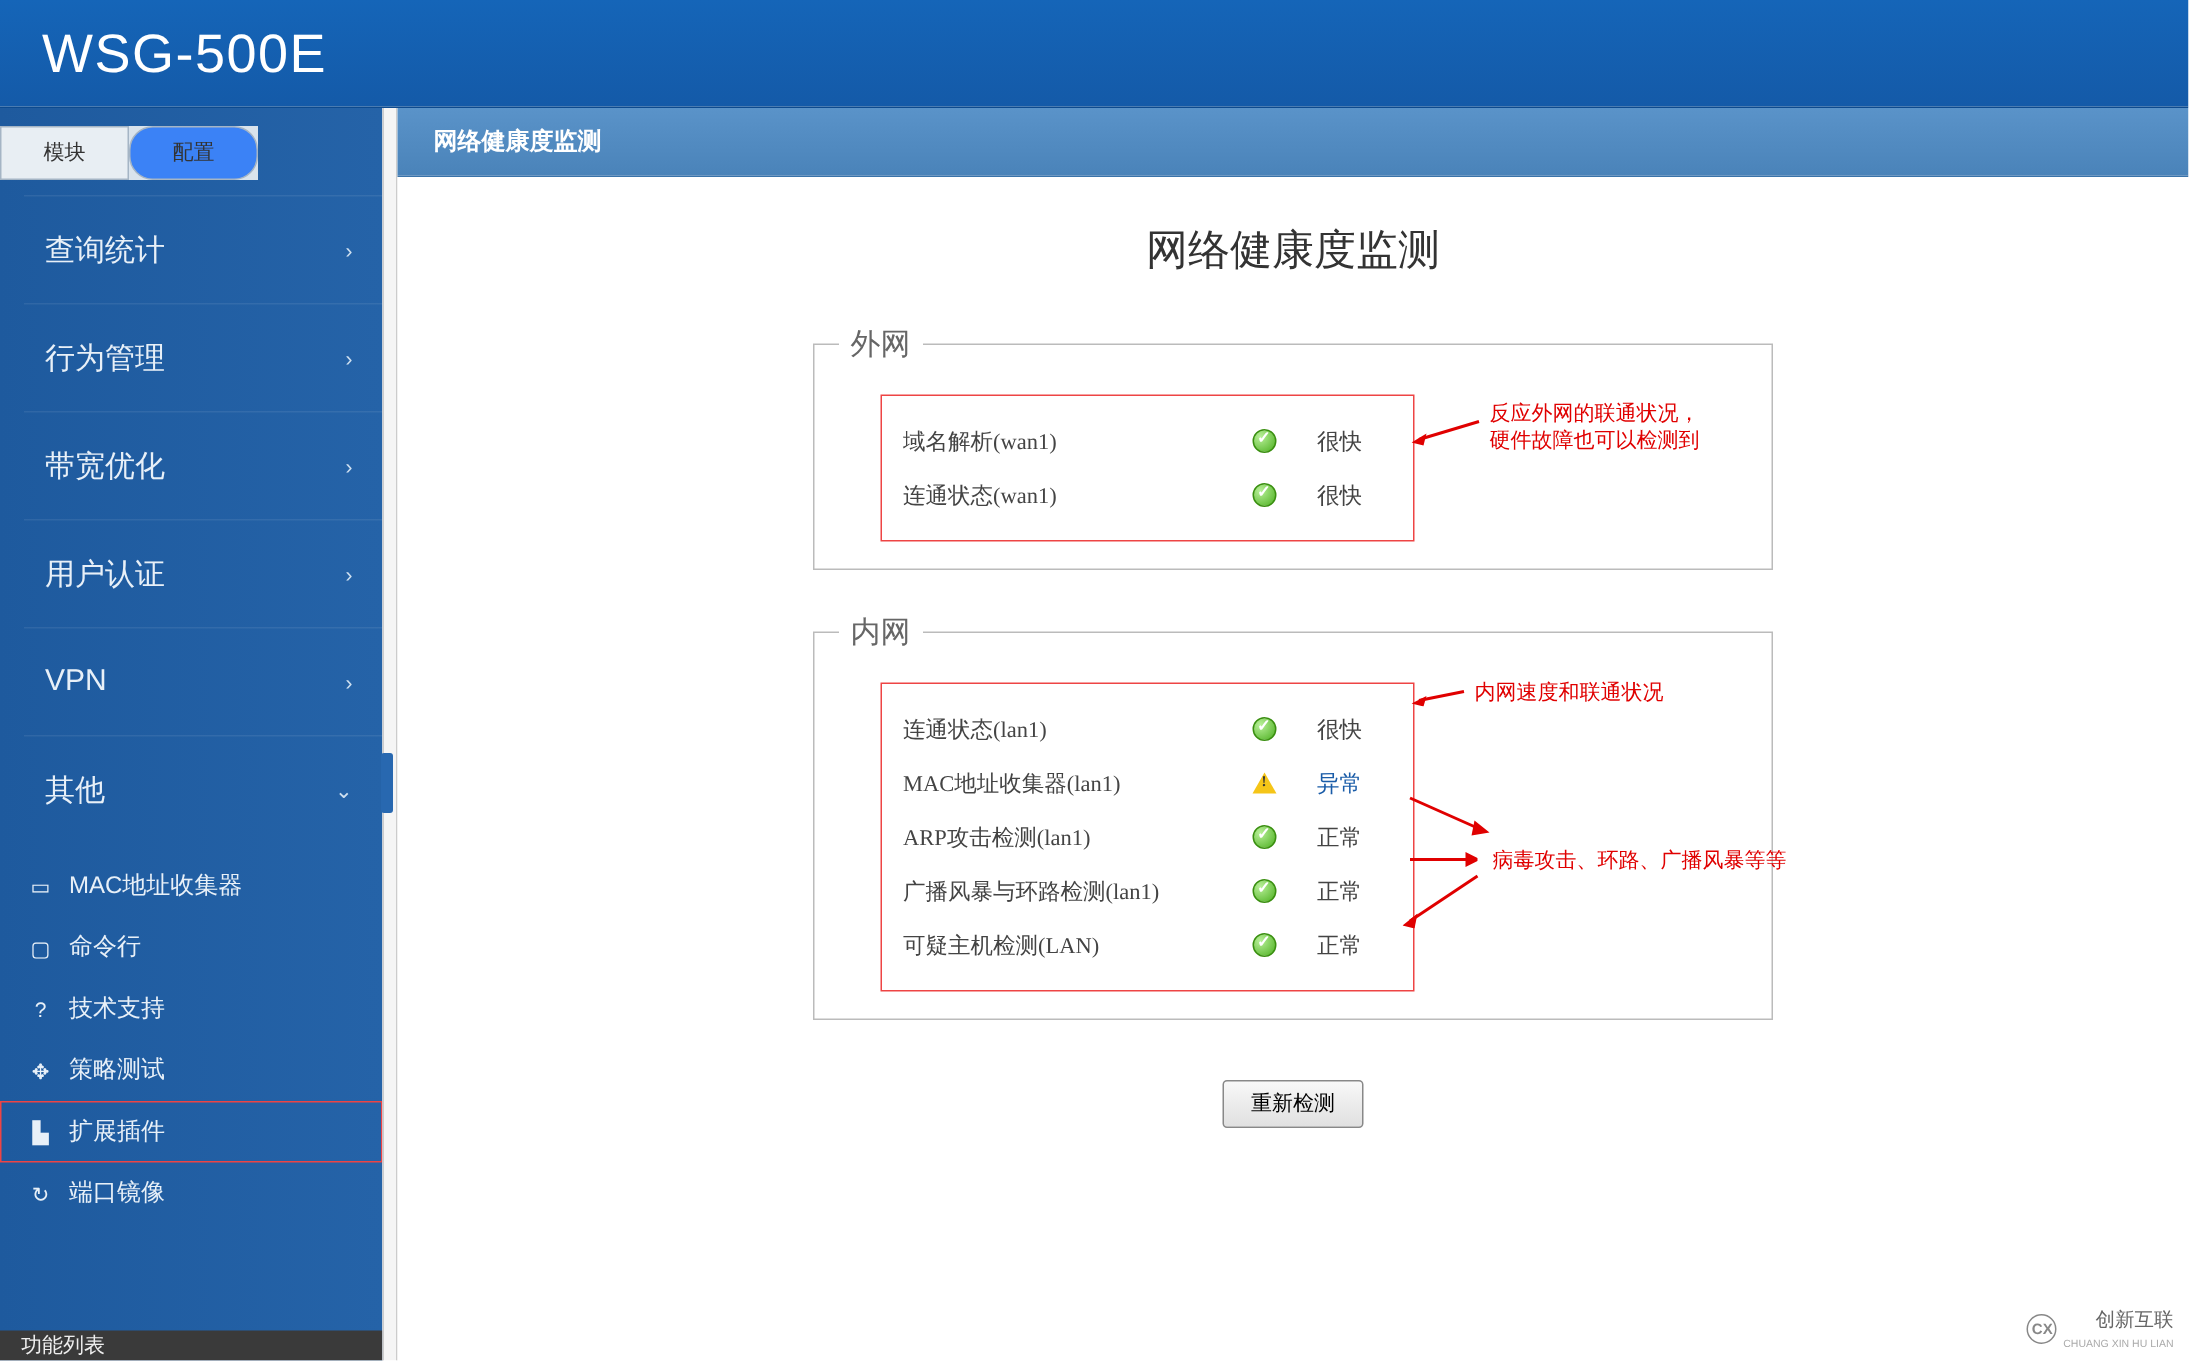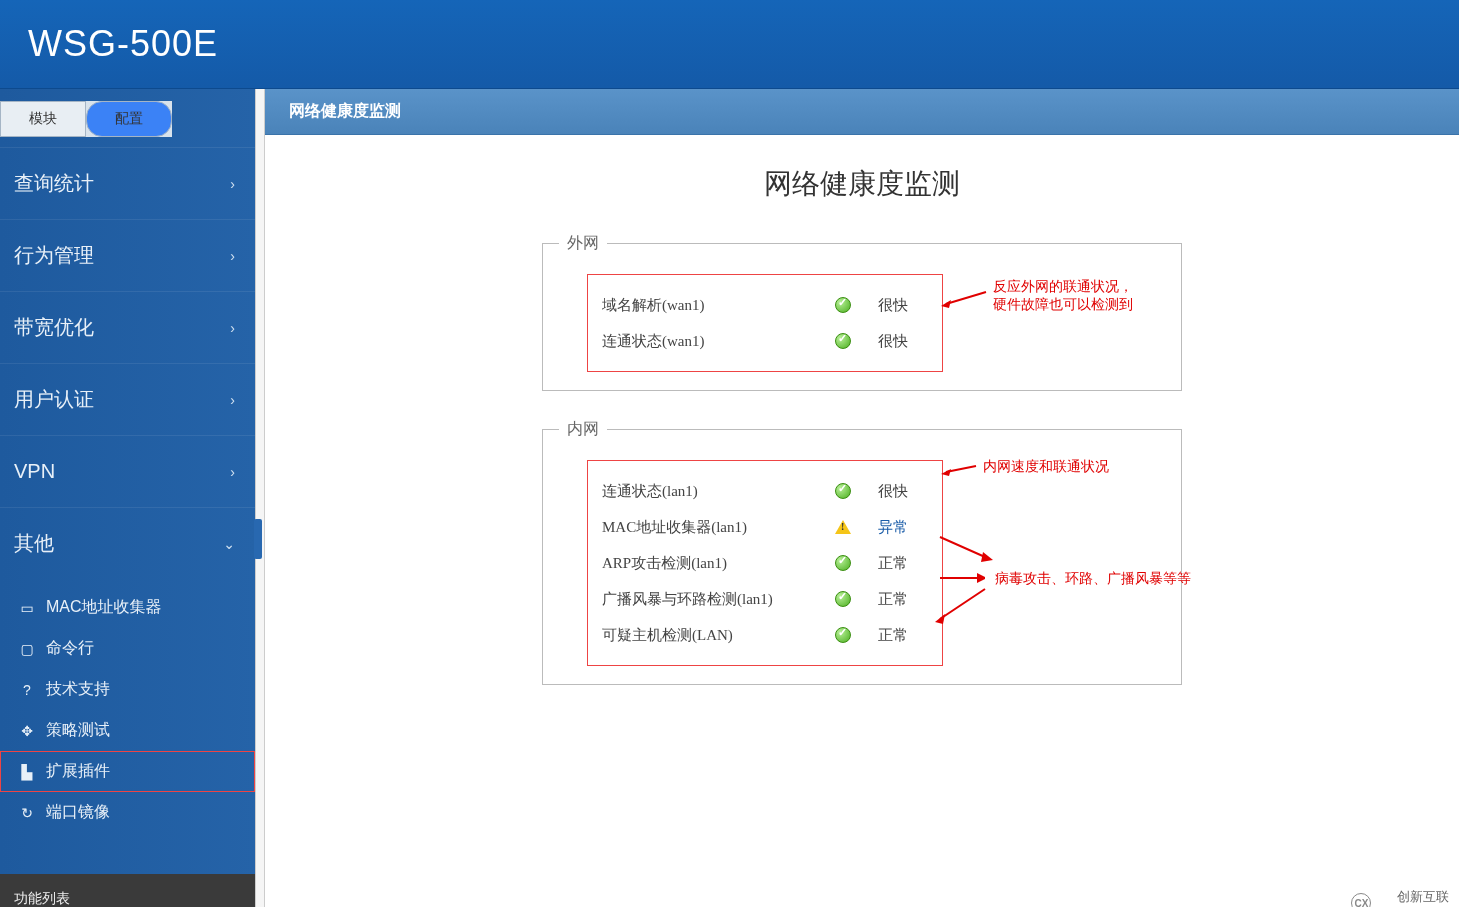--- a/index.html
+++ b/index.html
@@ -1,20 +1,20 @@
 <!DOCTYPE html>
 <html><head>
   <meta charset="utf-8">
   <style>
     * { box-sizing: border-box; margin: 0; padding: 0; }
     body { font-family: "Microsoft YaHei", Arial, sans-serif; font-size: 14px; background: #fff; }
     
     .header {
       background: linear-gradient(to bottom, #1565b8, #145aa8);
-      height: 89px;
+      height: 72px;
       display: flex;
       align-items: center;
       padding-left: 28px;
       border-bottom: 1px solid #0d4a8e;
     }
     .header-title {
       color: #fff;
       font-size: 36px;
       font-weight: 300;
       letter-spacing: 1px;
@@ -54,20 +54,21 @@
     .nav-item {
       display: flex;
       align-items: center;
       justify-content: space-between;
       padding: 0 20px 0 14px;
       height: 72px;
       font-size: 20px;
       color: #e8f0f8;
       cursor: pointer;
       border-top: 1px solid rgba(255,255,255,0.08);
+      margin-left: 16px;
     }
     .chev { font-size: 14px; color: #cfe0f0; }
     
     .subnav { padding: 8px 0 12px 0; }
     .sub-item {
       display: flex;
       align-items: center;
       gap: 10px;
       padding: 10px 0 10px 18px;
       font-size: 16px;
@@ -75,21 +76,21 @@
       cursor: pointer;
     }
     .sub-item.sel { border: 1px solid #e44; padding: 9px 0 9px 17px; }
     .sub-icon { width: 18px; height: 18px; display:flex; align-items:center; justify-content:center; font-size:14px; }
     
     .footer-bar {
       position: absolute;
       bottom: 0; left: 0; right: 0;
       background: #3a3a3a;
       color: #eee;
-      padding: 16px 14px;
+      padding: 1px 14px;
       font-size: 14px;
     }
     
     .splitter {
       width: 10px;
       background: #f5f5f5;
       border-left: 1px solid #ccc;
       border-right: 1px solid #ccc;
       position: relative;
       flex-shrink: 0;
@@ -129,21 +130,21 @@
     
     fieldset.group {
       border: 1px solid #bbb;
       margin-bottom: 28px;
       padding: 20px 16px 18px 16px;
       position: relative;
     }
     fieldset.group legend {
       padding: 0 8px;
       color: #666;
-      font-size: 16px;
+      font-size: 20px;
     }
     
     .status-box {
       border: 1px solid #e44;
       padding: 12px 14px;
       width: 356px;
       margin-left: 28px;
     }
     .status-row {
       display: flex;
@@ -371,20 +372,23 @@
               <line x1="5" y1="8" x2="45" y2="8" stroke="#e00000" stroke-width="2"></line>
               <polygon points="42,3 52,8 42,13" fill="#e00000"></polygon>
             </svg>
           <svg class="arrow" style="left:392px; top:144px;" width="60" height="40">
               <line x1="5" y1="35" x2="50" y2="5" stroke="#e00000" stroke-width="2"></line>
               <polygon points="0,38 10,30 8,40" fill="#e00000"></polygon>
             </svg>
           <div class="annot" style="left:452px; top:130px;">病毒攻击、环路、广播风暴等等</div>
         </fieldset>
 
+        <div class="btn-row">
+          <button class="btn">重新检测</button>
+        </div>
       </div>
     </div>
 
     <div class="watermark">
       <span class="logo">CX</span>
       <span>
         <span style="font-size:13px;color:#666;">创新互联</span><br>
         <span style="font-size:7px;color:#aaa;">CHUANG XIN HU LIAN</span>
       </span>
     </div>

